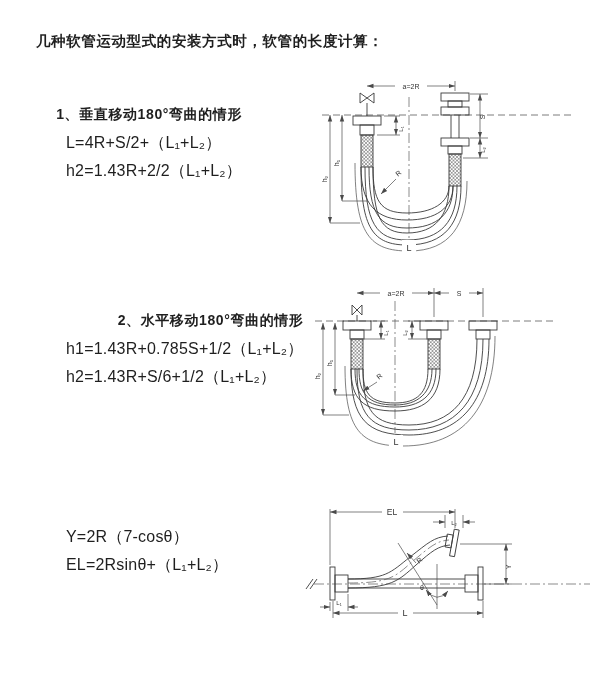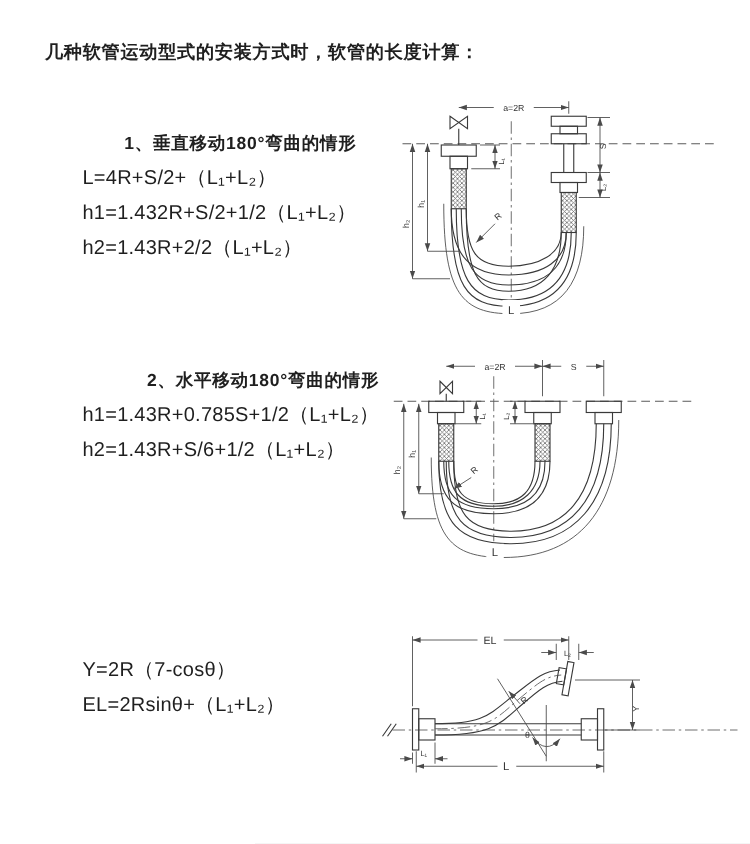--- a/index.html
+++ b/index.html
@@ -39,25 +39,24 @@
         <path d="M0,0 L3.5,3.5 M3.5,0 L0,3.5" stroke="#666" stroke-width="0.6"></path>
       </pattern>
     </defs>
   </svg>
 
   <div class="title">几种软管运动型式的安装方式时，软管的长度计算：</div>
 
   <div class="sec" style="top:106px">
     <div class="h">1、垂直移动180°弯曲的情形</div>
     <div class="f">L=4R+S/2+（L₁+L₂）</div>
-    <div class="f">h1=1.432R+S/2+1/2（L₁+L₂）</div>
     <div class="f">h2=1.43R+2/2（L₁+L₂）</div>
   </div>
 
-  <div class="sec" style="top:296px">
+  <div class="sec" style="top:312px">
     <div class="h">2、水平移动180°弯曲的情形</div>
     <div class="f">h1=1.43R+0.785S+1/2（L₁+L₂）</div>
     <div class="f">h2=1.43R+S/6+1/2（L₁+L₂）</div>
   </div>
 
   <div class="sec" style="top:516px">
     <div class="f">Y=2R（7-cosθ）</div>
     <div class="f">EL=2Rsinθ+（L₁+L₂）</div>
   </div>
 

